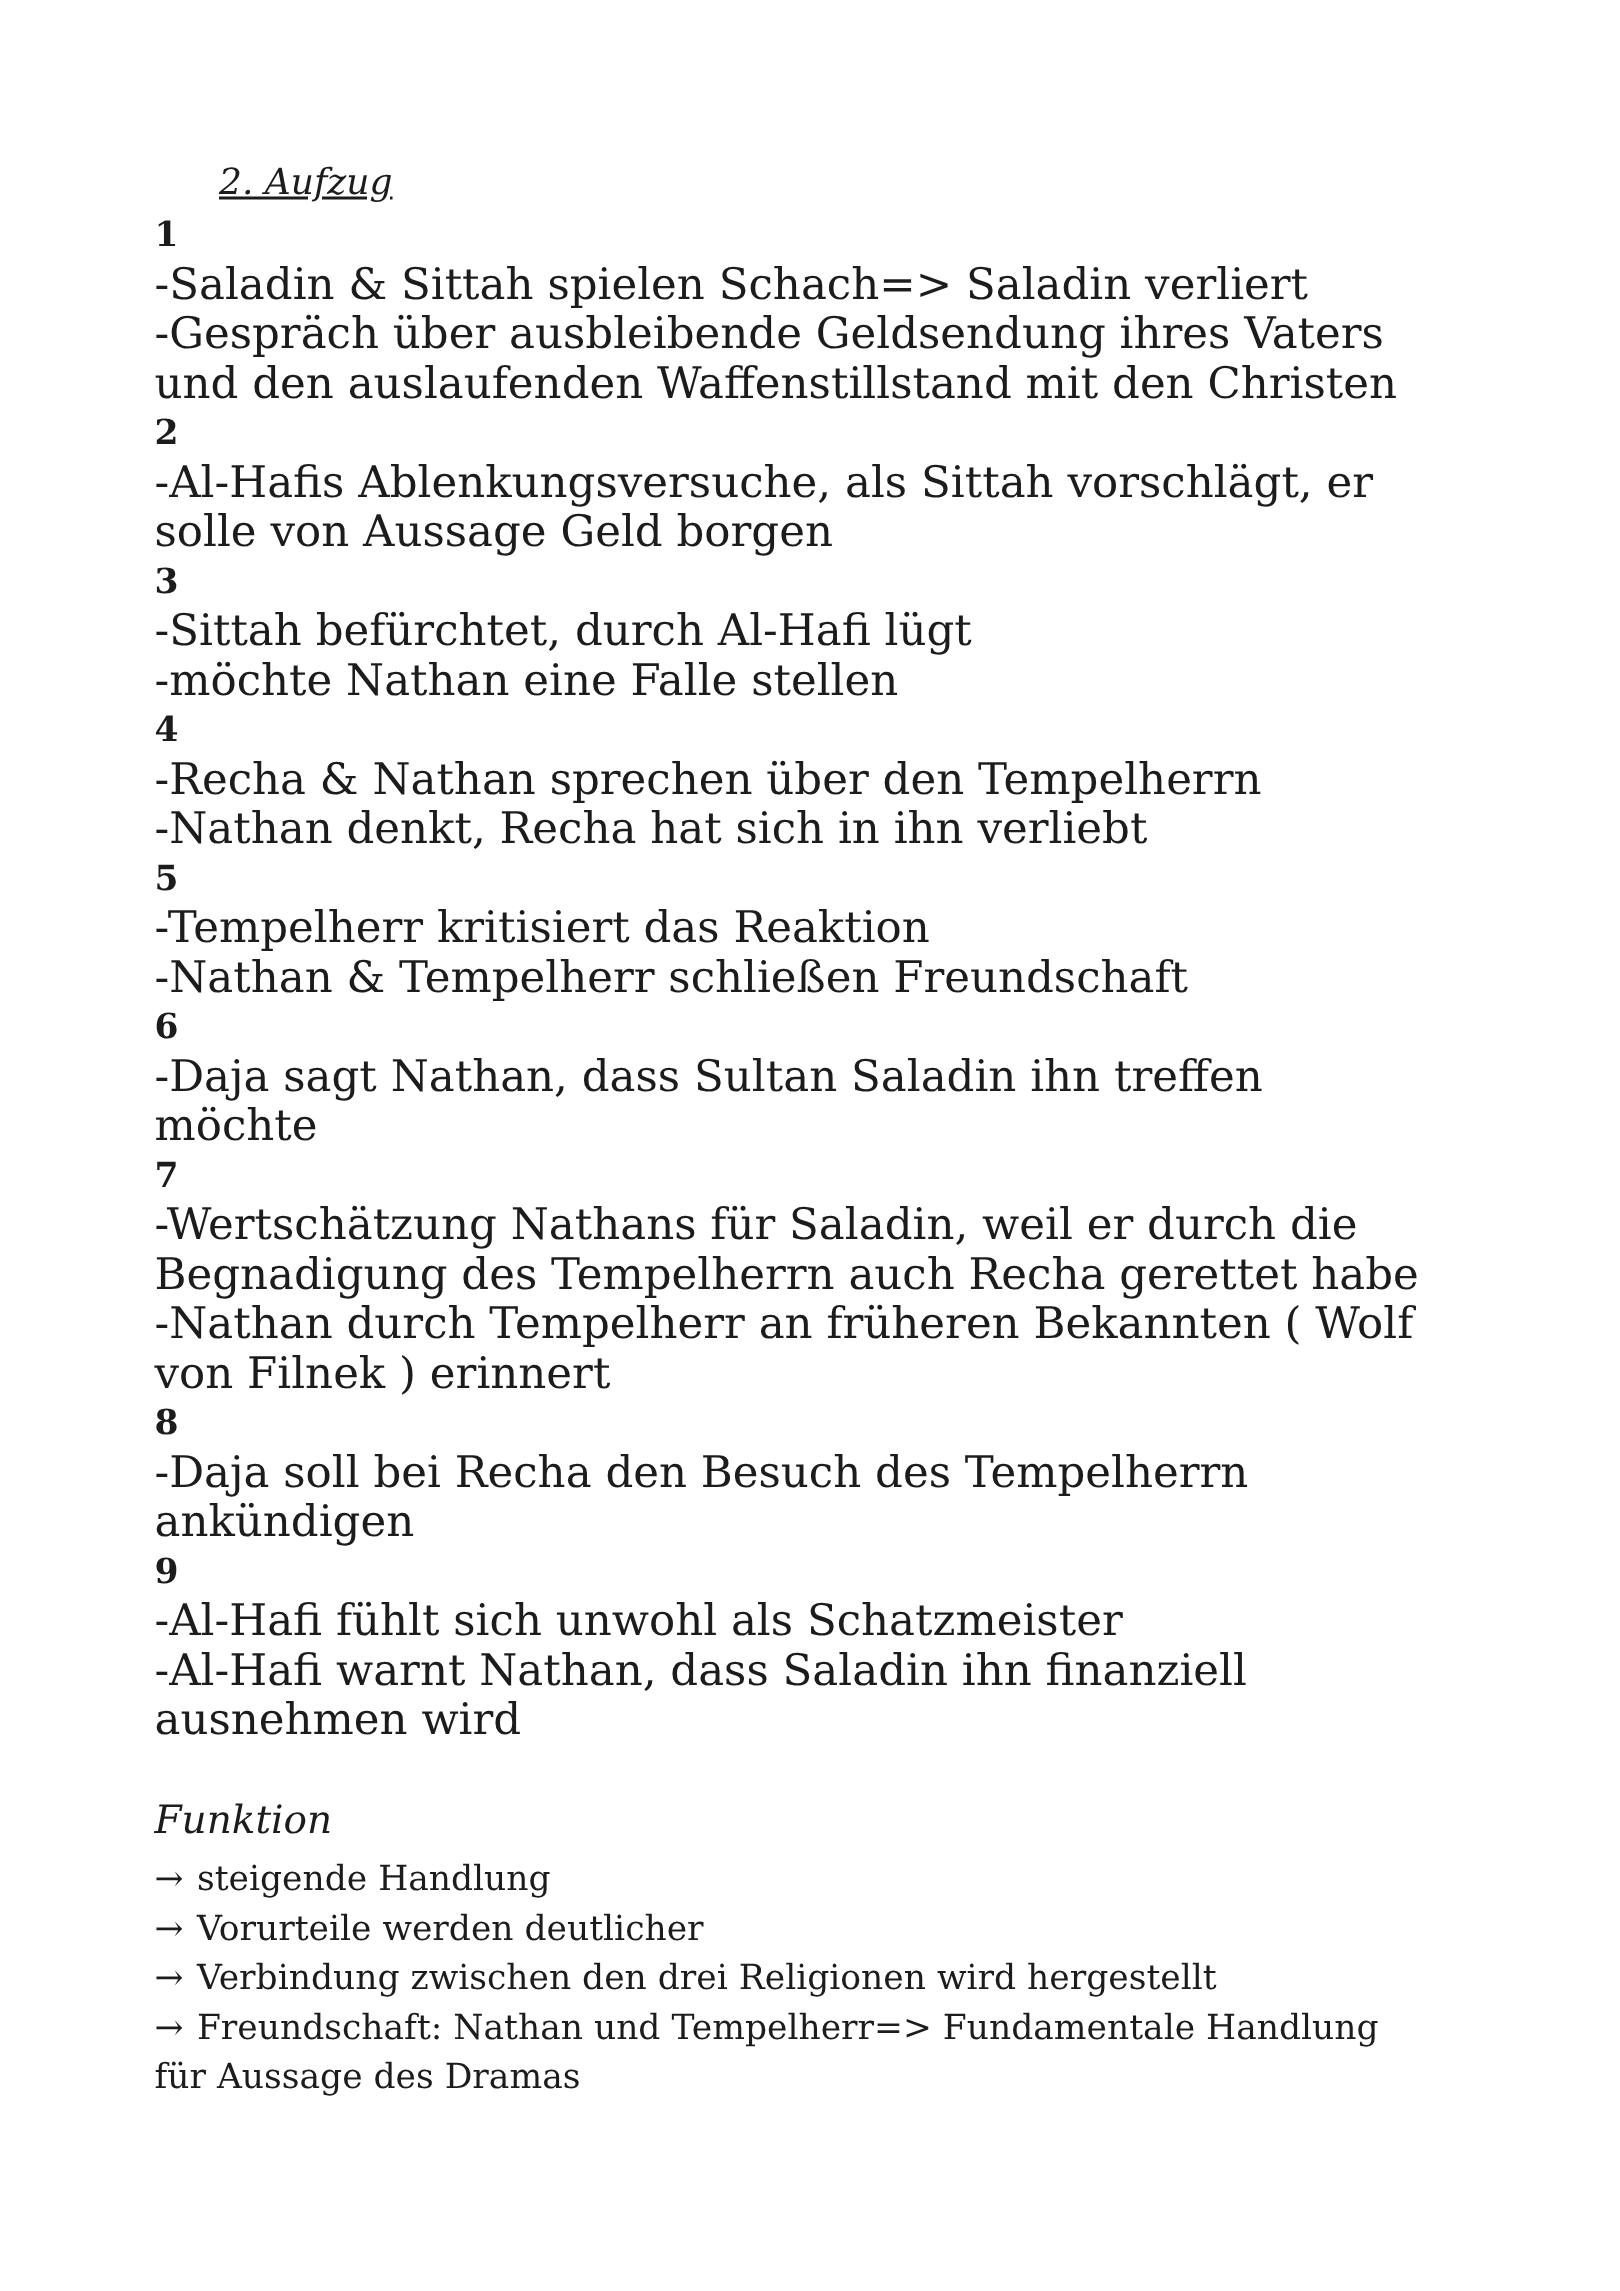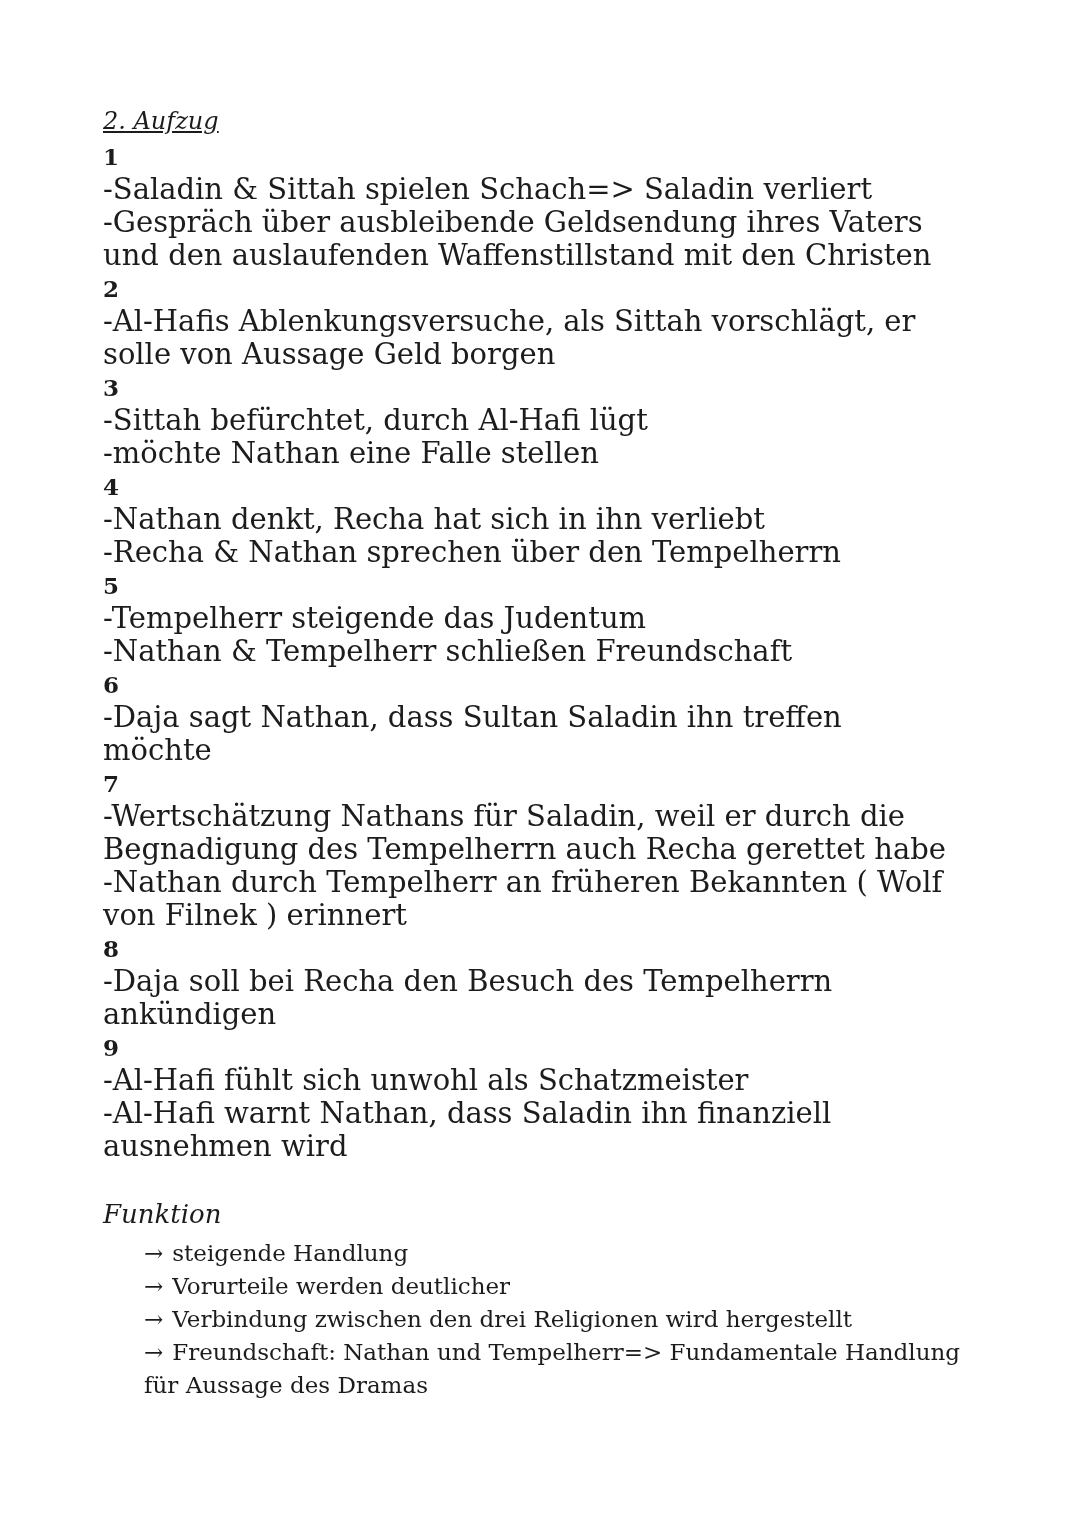--- a/index.html
+++ b/index.html
@@ -15,20 +15,21 @@
     overflow: hidden;
   }
 
   .title {
     font-size: 24px;
     line-height: 34px;
     font-style: italic;
     font-weight: normal;
     text-decoration: underline;
     margin-bottom: 2px;
+    margin-left: 43px;
   }
 
   .scene-number {
     font-size: 23px;
     line-height: 33px;
     font-weight: bold;
   }
 
   .line {
     font-size: 29px;
@@ -45,21 +46,20 @@
     line-height: 38px;
     font-weight: normal;
     font-style: italic;
     margin-bottom: 4px;
   }
 
   .arrow-line {
     font-size: 23px;
     line-height: 33px;
     max-width: 845px;
-    margin-left: 41px;
   }
 
   .arrow {
     display: inline-block;
     margin-right: 9px;
   }
 </style>
 </head>
 <body>
 
@@ -79,27 +79,27 @@
   </div>
 
   <div class="section">
     <p class="scene-number">3</p>
     <p class="line">-Sittah befürchtet, durch Al-Hafi lügt</p>
     <p class="line">-möchte Nathan eine Falle stellen</p>
   </div>
 
   <div class="section">
     <p class="scene-number">4</p>
+    <p class="line">-Recha &amp; Nathan sprechen über den Tempelherrn</p>
     <p class="line">-Nathan denkt, Recha hat sich in ihn verliebt</p>
-    <p class="line">-Recha &amp; Nathan sprechen über den Tempelherrn</p>
   </div>
 
   <div class="section">
     <p class="scene-number">5</p>
-    <p class="line">-Tempelherr steigende das Judentum</p>
+    <p class="line">-Tempelherr kritisiert das Reaktion</p>
     <p class="line">-Nathan &amp; Tempelherr schließen Freundschaft</p>
   </div>
 
   <div class="section">
     <p class="scene-number">6</p>
     <p class="line">-Daja sagt Nathan, dass Sultan Saladin ihn treffen möchte</p>
   </div>
 
   <div class="section">
     <p class="scene-number">7</p>

